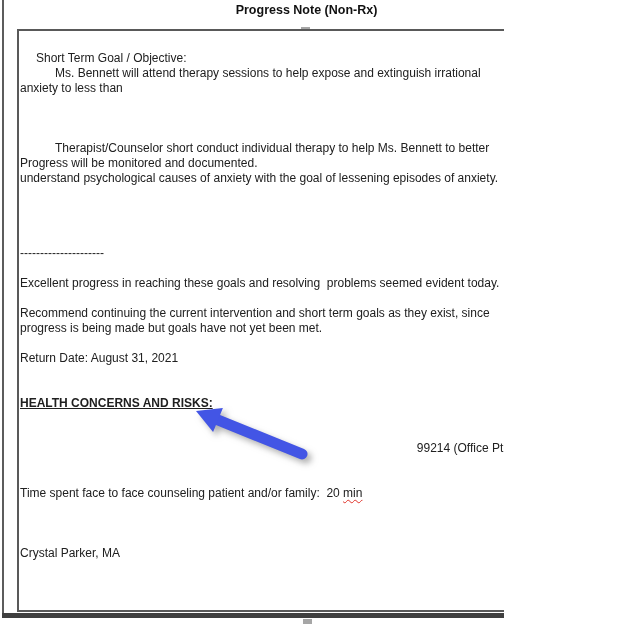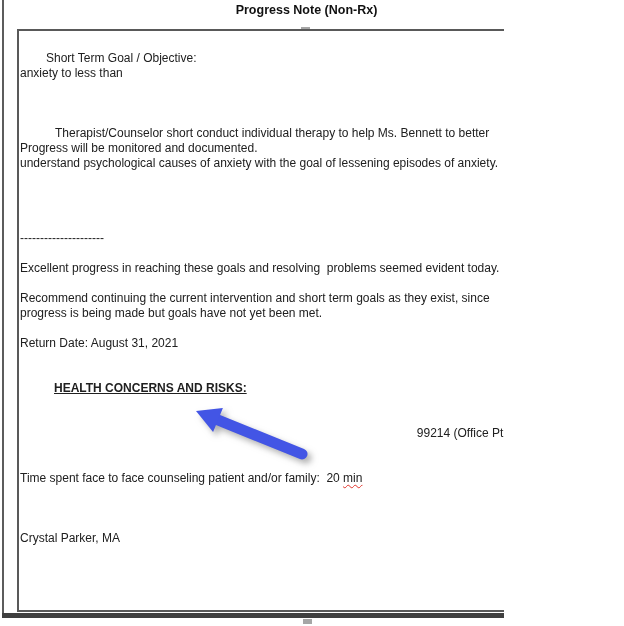--- a/index.html
+++ b/index.html
@@ -19,24 +19,24 @@
   .handle{position:absolute;width:9px;height:5px;background:#a6a6a6;}
   #handle-top{left:301px;top:27px;}
   #handle-bottom{left:303px;top:619px;}
   
   #note-box{
     position:absolute;left:17px;top:29px;width:580px;height:583px;
     border:2px solid #595959;background:#fff;box-sizing:border-box;
   }
   #note-content{position:absolute;left:1px;top:5px;width:556px;}
   .line{height:15px;line-height:15px;font-size:12px;white-space:pre;color:#202020;}
-  .line.i1{padding-left:26px;}
+  .line.i1{padding-left:16px;}
   .line.i2{padding-left:35px;}
   .line.b{font-weight:normal;text-align:right;}
-  .line.bu{font-weight:bold;text-decoration:underline;margin-left:34px;}
+  .line.bu{font-weight:bold;text-decoration:underline;}
   .misspelled{
     text-decoration-line:underline;text-decoration-style:wavy;
     text-decoration-color:var(--misspell-red,#e0342b);
     text-decoration-thickness:1px;text-underline-offset:2px;
   }
   
   #scrollbar{
     position:absolute;top:0;right:0;width:17px;height:100%;
     background:#fdfdfd;border-left:1px solid #7a7a7a;box-sizing:border-box;
   }
@@ -67,20 +67,21 @@
 
   <div id="win-title">Progress Note (Non-Rx)</div>
 
   <div class="handle" id="handle-top"></div>
   <div class="handle" id="handle-bottom"></div>
 
   <div id="note-box" style="border-color: rgb(89, 89, 89);">
     <div id="note-content">
         <div class="line"></div>
         <div class="line i1">Short Term Goal / Objective:</div>
+        <div class="line i2">Ms. Bennett will attend therapy sessions to help expose and extinguish irrational</div>
         <div class="line">anxiety to less than</div>
         <div class="line"></div>
         <div class="line"></div>
         <div class="line"></div>
         <div class="line i2">Therapist/Counselor short conduct individual therapy to help Ms. Bennett to better</div>
         <div class="line">Progress will be monitored and documented.</div>
         <div class="line">understand psychological causes of anxiety with the goal of lessening episodes of anxiety.</div>
         <div class="line"></div>
         <div class="line"></div>
         <div class="line"></div>

